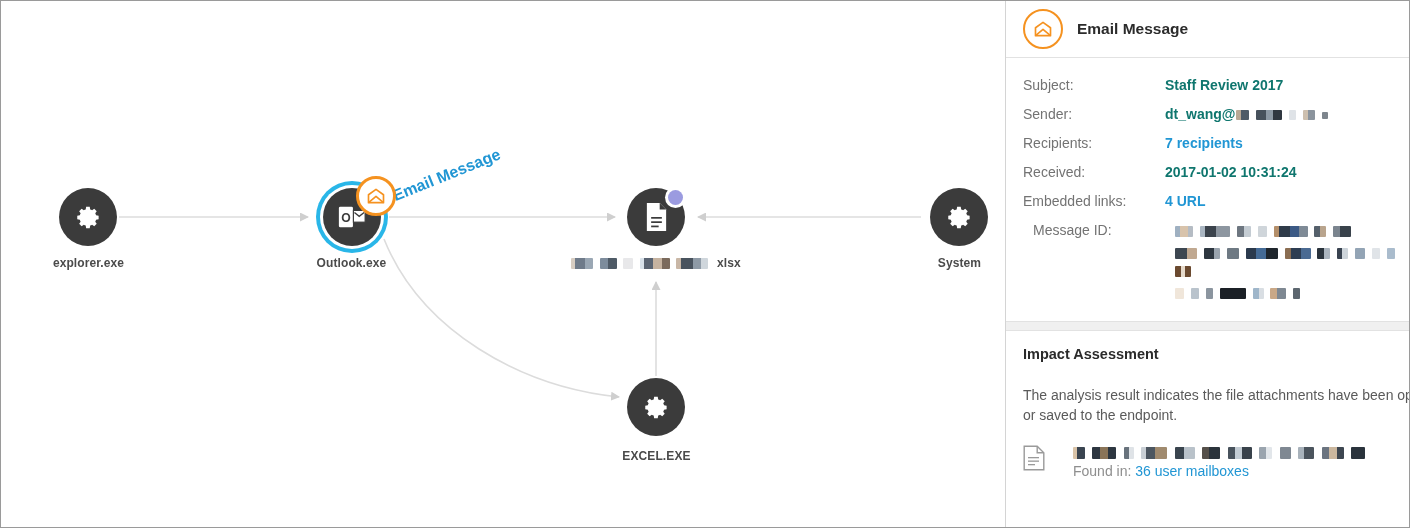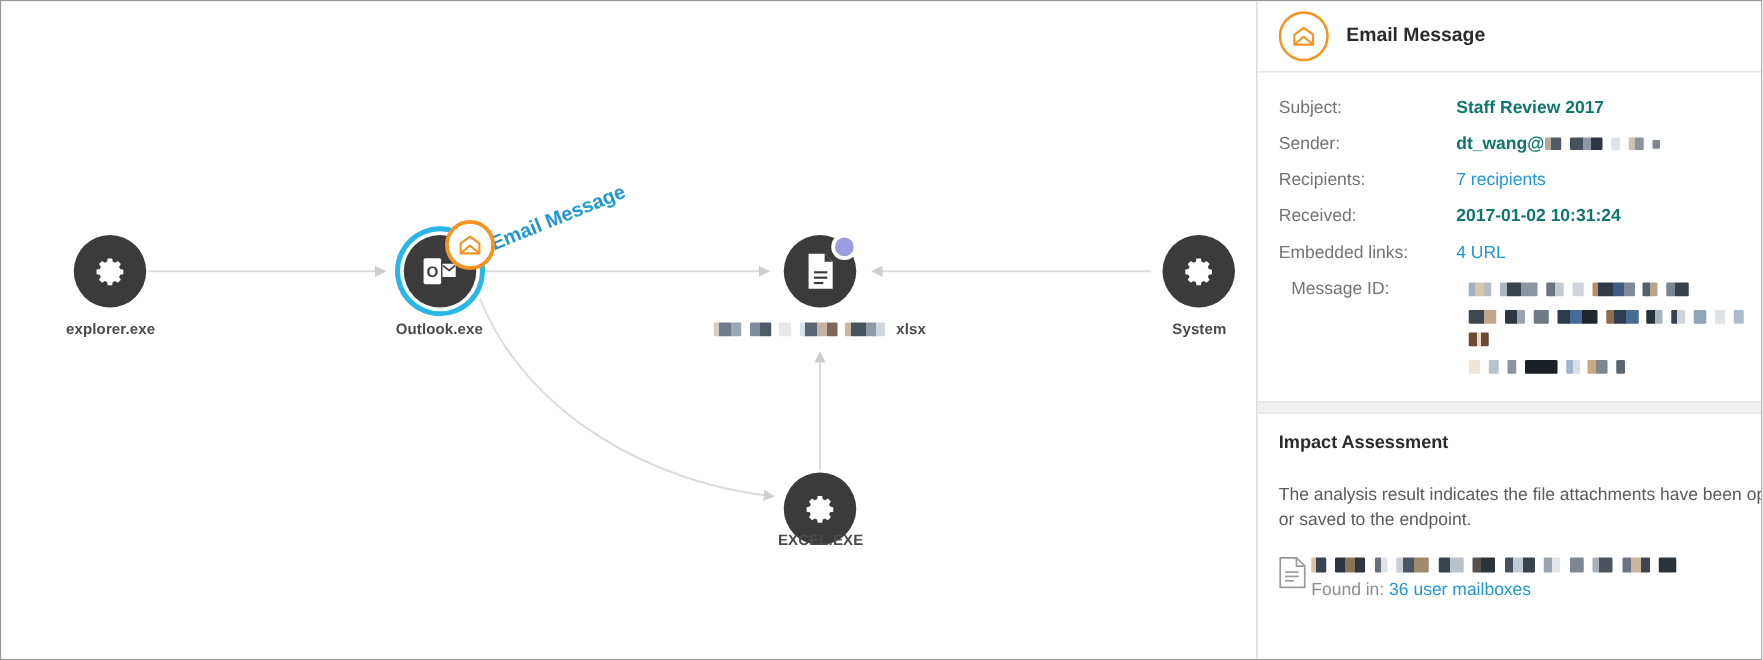--- a/index.html
+++ b/index.html
@@ -58,33 +58,33 @@
     border-bottom:1px solid #e2e2e2;box-sizing:border-box;
   }
   .hdr-ico{width:36px;height:36px;border-radius:50%;border:2.5px solid #f59220;
            display:flex;align-items:center;justify-content:center;flex:0 0 auto;}
   #panel-title{font-size:15.5px;font-weight:bold;color:#2b2b2b;}
 
   #details{padding:18px 0 6px 17px;}
   .drow{display:flex;align-items:flex-start;margin-bottom:11px;}
   .dlabel{width:142px;flex:0 0 142px;font-size:14px;color:#737373;line-height:18px;}
   .dval{font-size:14px;color:#0f766e;font-weight:bold;line-height:18px;}
-  .dval.link{color:#2196d4;font-weight:normal;cursor:pointer;}
+  .dval.link{color:#2196d4;font-weight:bold;cursor:pointer;}
   .dval.plain{font-weight:normal;}
 
   .sender-val{display:flex;align-items:center;}
 
   #panel-divider{height:8px;background:#f0f0f0;border-top:1px solid #e2e2e2;
                  border-bottom:1px solid #e2e2e2;margin-top:10px;}
 
   #impact{padding:15px 0 0 17px;}
   #impact-title{font-size:14.5px;font-weight:bold;color:#2b2b2b;margin-bottom:23px;}
   #impact-text{font-size:14px;color:#5a5a5a;line-height:20px;width:430px;}
 
-  #found-block{display:flex;align-items:flex-start;gap:4px;margin-top:18px;}
+  #found-block{display:flex;align-items:flex-start;gap:28px;margin-top:18px;}
   .found-doc{width:22px;height:26px;flex:0 0 auto;margin-top:2px;}
   .found-right{display:flex;flex-direction:column;gap:2px;}
   .found-line{font-size:14px;color:#8e8e8e;}
   .found-line .lk{color:#2196d4;cursor:pointer;}
   .rx{display:inline-block;height:11px;margin-right:3px;vertical-align:middle;border-radius:1px;}
 </style>
 </head>
 <body>
 
 <div id="app">
@@ -163,21 +163,21 @@
       </svg>
     </div>
     <div class="node-label" style="left:871px;top:255px;width:175px;">System</div>
 
     <div class="node" style="left:626px;top:377px;">
       <svg class="gear" viewBox="0 0 24 24">
         <path fill="#ffffff" d="M12 8.2a3.8 3.8 0 1 0 0 7.6 3.8 3.8 0 0 0 0-7.6zm0 5.6a1.8 1.8 0 1 1 0-3.6 1.8 1.8 0 0 1 0 3.6z"></path>
         <path fill="#ffffff" d="M21 13.6v-3.2l-2.3-.4a7 7 0 0 0-.7-1.7l1.3-1.9-2.2-2.2-1.9 1.3a7 7 0 0 0-1.7-.7L13.1 2.5H9.9L9.5 4.8a7 7 0 0 0-1.7.7L5.9 4.2 3.7 6.4 5 8.3a7 7 0 0 0-.7 1.7l-2.3.4v3.2l2.3.4c.16.6.4 1.17.7 1.7l-1.3 1.9 2.2 2.2 1.9-1.3c.53.3 1.1.54 1.7.7l.4 2.3h3.2l.4-2.3c.6-.16 1.17-.4 1.7-.7l1.9 1.3 2.2-2.2-1.3-1.9c.3-.53.54-1.1.7-1.7l2.3-.4z"></path>
       </svg>
     </div>
-    <div class="node-label" style="left:568px;top:424px;width:175px;">EXCEL.EXE</div>
+    <div class="node-label" style="left:568px;top:448px;width:175px;">EXCEL.EXE</div>
   </div>
 
   <div id="panel">
 
     <div id="panel-header">
       <div class="hdr-ico">
         <svg width="20" height="20" viewBox="0 0 24 24">
           <path d="M3 10.5 L12 4 L21 10.5 V20 H3 Z" fill="none" stroke="#f59220" stroke-width="2" stroke-linejoin="round"></path>
           <path d="M3 20 L12 12.5 L21 20" fill="none" stroke="#f59220" stroke-width="2" stroke-linejoin="round"></path>
         </svg>

